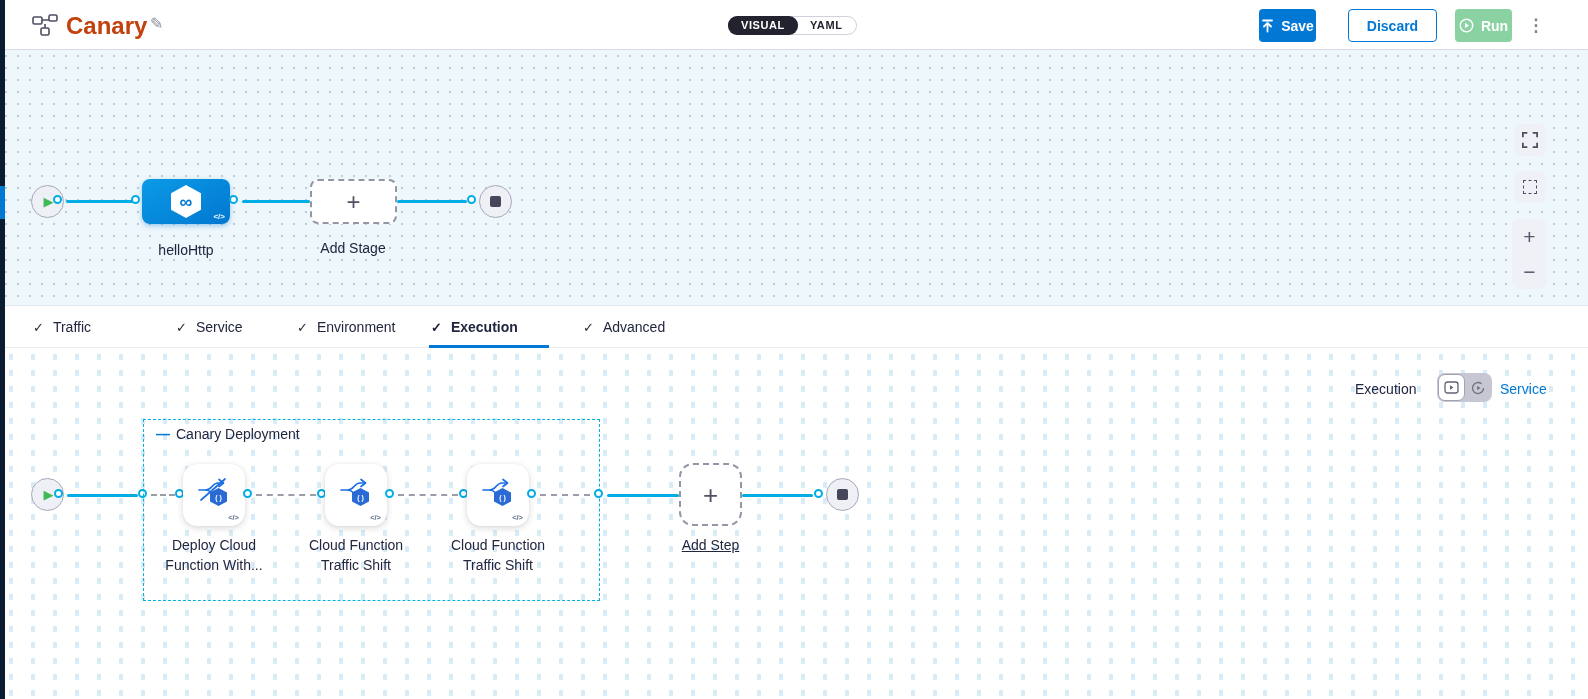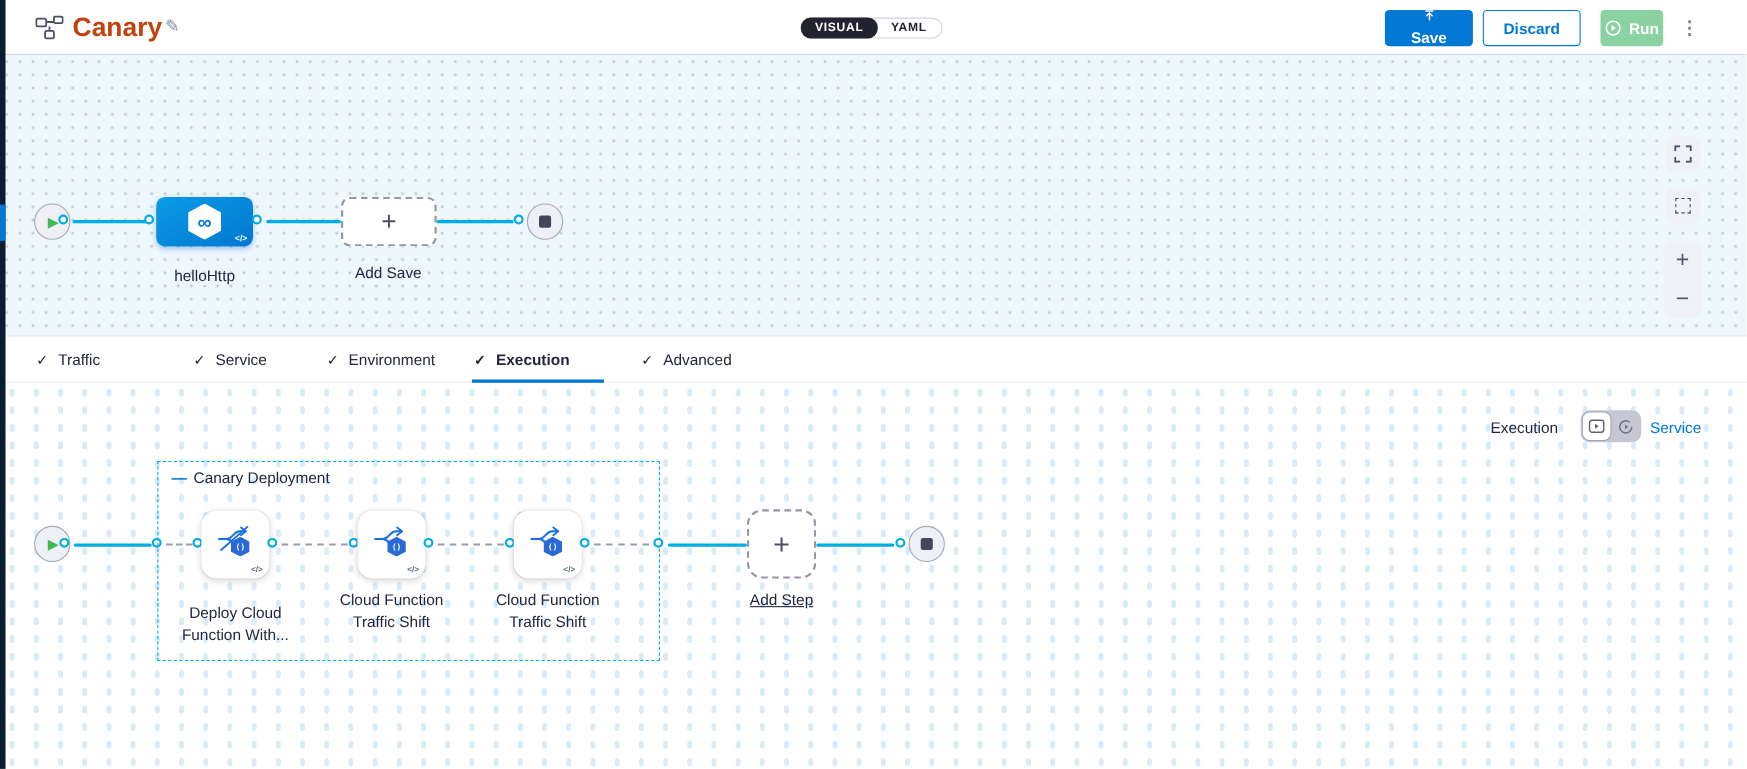--- a/index.html
+++ b/index.html
@@ -24,21 +24,21 @@
   .mode-seg.sel { background:#22232e; color:#fff; height:19px; line-height:19px; margin:-1px; }
   .mode-seg.unsel { color:#22232e; }
 
   .unsaved { left:1085px; top:10px; height:31px; background:#f3f3fa; border-radius:4px;
     display:flex; align-items:center; padding:0 16px; gap:8px; }
   .unsaved-dot { width:9px; height:9px; border-radius:50%; background:#ff661a; }
   .unsaved-text { color:#ff661a; font-weight:700; font-size:13.5px; }
 
   .btn { display:flex; align-items:center; justify-content:center; gap:7px; border-radius:4px;
     font-size:14px; font-weight:700; cursor:pointer; }
-  .btn-save { left:1259px; top:9px; width:80px; height:33px; background:#0278d5; color:#fff;flex-direction:column; }
+  .btn-save { left:1259px; top:9px; width:57px; height:33px; background:#0278d5; color:#fff; }
   .btn-discard { left:1348px; top:9px; width:89px; height:33px; background:#fff; color:#0278d5; border:1.5px solid #0278d5; }
   .btn-run { left:1455px; top:9px; width:57px; height:33px; background:#8ad2a1; color:#fff; }
   .kebab { left:1526px; top:10px; width:20px; height:30px; color:#80828e; font-size:17px; font-weight:700;
     display:flex; align-items:center; justify-content:center; letter-spacing:0; }
 
   
   .stage-canvas { left:0; top:50px; width:1588px; height:256px; background:#edf7fc;
     background-image:radial-gradient(circle at 6px 6px, #c3cad3 1.05px, rgba(0,0,0,0) 1.6px);
     background-size:12px 12px; border-bottom:1px solid #dfe7ef; }
 
@@ -176,21 +176,21 @@
       </div>
       <div class="code-corner">&lt;/&gt;</div>
     </div>
     <div class="abs port" style="left:229px; top:145px;"></div>
     <div class="abs cline" style="left:242px; top:150px; width:68px;"></div>
     <div class="abs node-label" style="left:126px; top:192px; width:120px;">helloHttp</div>
 
     <div class="abs add-box" style="left:310px; top:129px;">
       <span class="add-plus">+</span>
     </div>
-    <div class="abs node-label" style="left:293px; top:190px; width:120px;">Add Save</div>
+    <div class="abs node-label" style="left:293px; top:190px; width:120px;">Add Stage</div>
     <div class="abs cline" style="left:397px; top:150px; width:70px;"></div>
 
     <div class="abs port" style="left:467px; top:145px;"></div>
     <div class="abs node-circle" style="left:479px; top:135px;">
       <span class="stop-sq"></span>
     </div>
 
     <div class="abs ctl-btn" style="left:1514px; top:74px;">
       <svg width="16" height="16" viewBox="0 0 18 18" fill="none" stroke="#4c4e64" stroke-width="2">
         <path d="M1 6V1h5M12 1h5v5M17 12v5h-5M6 17H1v-5"></path>
@@ -296,21 +296,21 @@
 
     <div class="abs step-group" style="left:143px; top:70px;">
       <div class="group-label">
         <span class="group-collapse">—</span>
         <span class="group-name">Canary Deployment</span>
       </div>
     </div>
     <div class="abs port" style="left:594px; top:140px;"></div>
     <div class="abs cline" style="left:607px; top:144.5px; width:72px;"></div>
 
-    <div class="abs step-label" style="left:134px; top:186px; width:160px;margin-top:12px;">
+    <div class="abs step-label" style="left:134px; top:186px; width:160px;">
       <div>Deploy Cloud</div>
       <div>Function With...</div>
     </div>
     <div class="abs step-label" style="left:276px; top:186px; width:160px;">
       <div>Cloud Function</div>
       <div>Traffic Shift</div>
     </div>
     <div class="abs step-label" style="left:418px; top:186px; width:160px;">
       <div>Cloud Function</div>
       <div>Traffic Shift</div>

